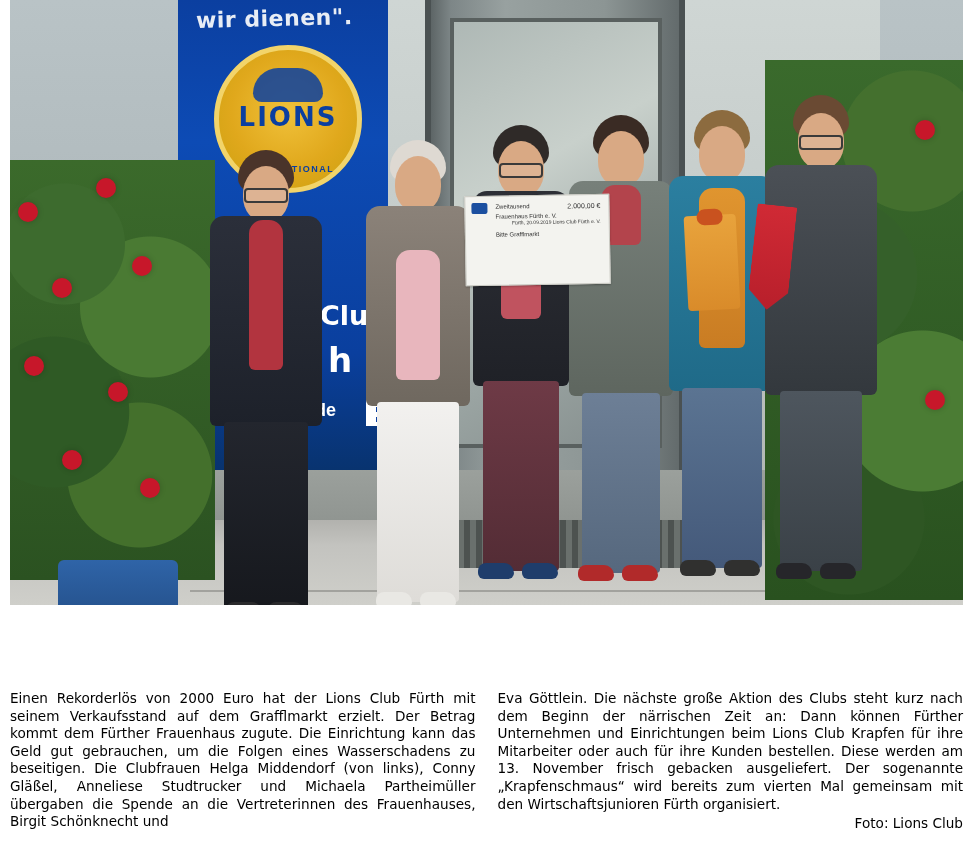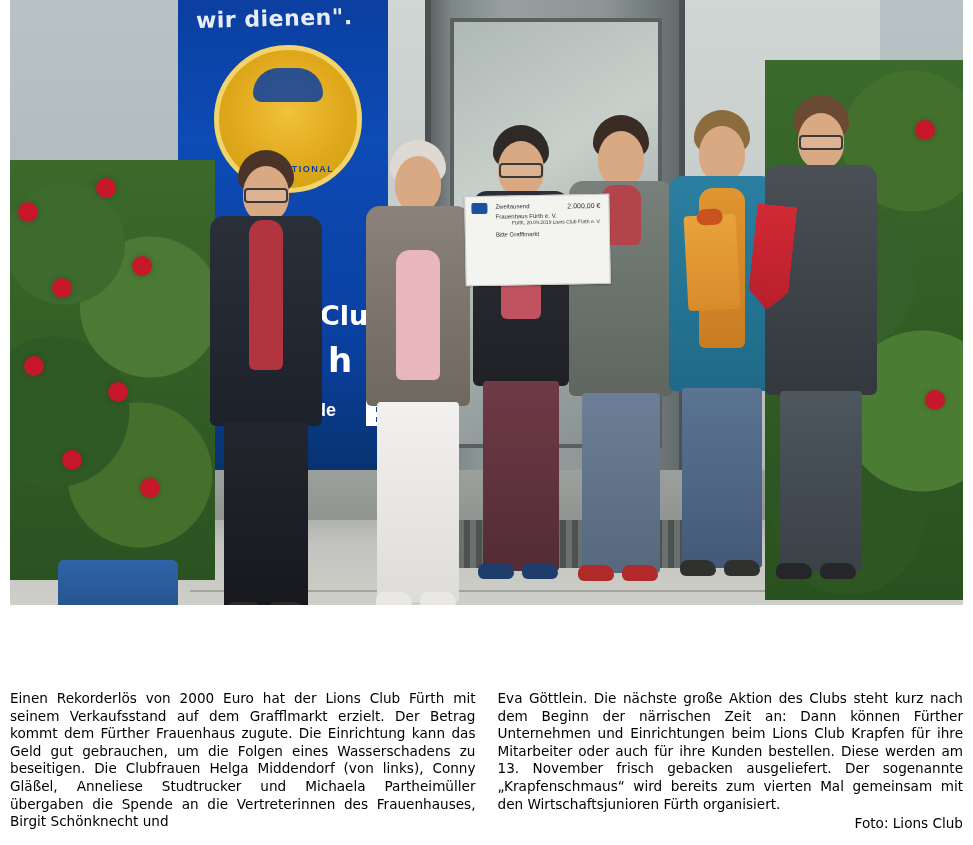--- a/index.html
+++ b/index.html
@@ -326,20 +326,21 @@
     <div class="door-handle"></div>
     <div class="entry-step"></div>
     <div class="ground"></div>
     <div class="mat"></div>
     <div class="tile-line"></div>
 
     <div class="banner">
       <div class="b-top">wir dienen".</div>
       <div class="lions-emblem">
         <div class="le-lion"></div>
+        <div class="le-text">LIONS</div>
         <div class="le-sub">INTERNATIONAL</div>
       </div>
       <div class="b-club">Club</div>
       <div class="b-h">h</div>
       <div class="qr"></div>
       <div class="b-de">.de</div>
     </div>
 
     <div class="bush-left">
       <div class="flower" style="left:18px; top:42px;"></div>

